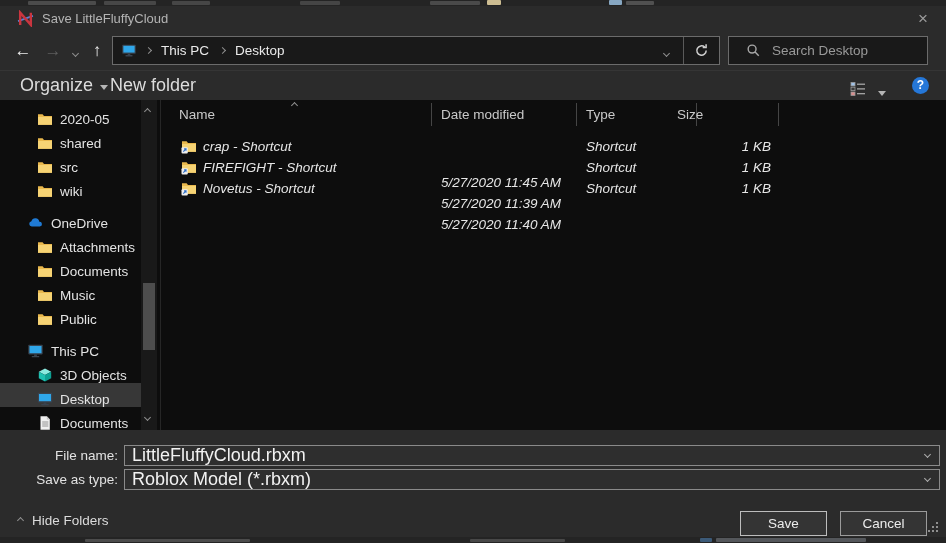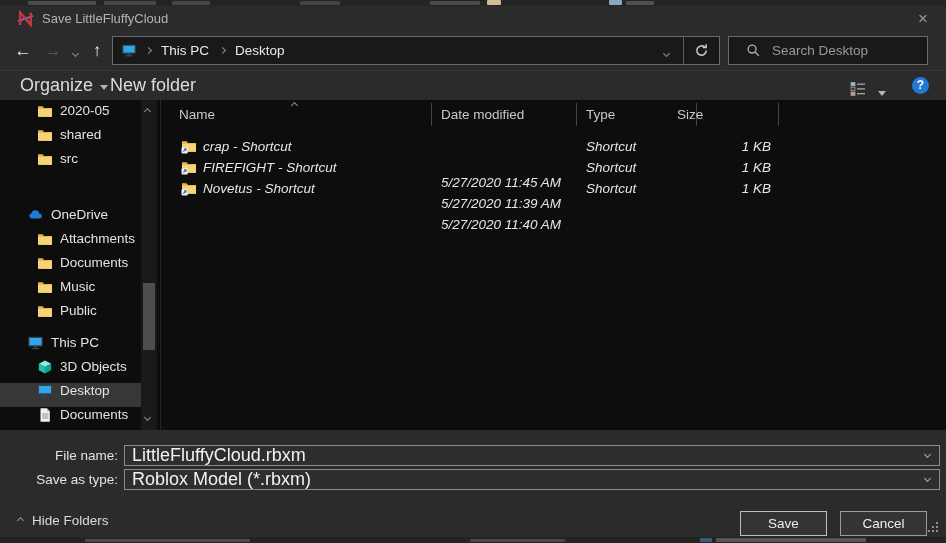--- a/index.html
+++ b/index.html
@@ -53,21 +53,21 @@
   .tb-item { position:absolute; top:0; height:30px; line-height:29px; font-size:18px; color:#dcdcdc; }
   .tri-down { display:inline-block; width:0; height:0; border-left:4px solid transparent;
               border-right:4px solid transparent; border-top:5px solid #b5b5b5; margin-left:7px; position:relative; top:-1px;}
   .help-btn { position:absolute; right:17px; top:6px; width:17px; height:17px; border-radius:50%;
               background:#2577d8; color:#fff; font-size:12px; font-weight:bold; text-align:center; line-height:17px; }
 
   
   .content { position:absolute; top:94px; left:0; right:0; height:330px; background:#0d0d0d; }
 
   .sidebar { position:absolute; left:0; top:0; width:160px; height:330px; overflow:hidden; }
-  .side-item { position:absolute; left:0; width:141px; height:24px; display:flex; align-items:flex-start; }
+  .side-item { position:absolute; left:0; width:141px; height:24px; display:flex; align-items:flex-end; }
   .side-item.selected { background:#373737; }
   .side-item .sicon { flex:0 0 auto; }
   .side-label { font-size:13.5px; color:#e3e3e3; margin-left:7px; white-space:nowrap; }
   .ind1 { padding-left:27px; }
   .ind2 { padding-left:37px; }
 
   .sscroll { position:absolute; left:141px; top:0; width:16px; height:330px; background:#191919; }
   .sscroll .thumb { position:absolute; left:2px; top:183px; width:12px; height:67px; background:#4d4d4d; }
   .sarrow { position:absolute; left:4px; }
 
@@ -240,20 +240,26 @@
             <use href="#sym-folder"></use>
           </svg>
         <span class="side-label">shared</span>
       </div>
       <div class="side-item ind2" style="top:51px">
         <svg class="sicon" width="16" height="16" viewBox="0 0 16 16">
             <use href="#sym-folder"></use>
           </svg>
         <span class="side-label">src</span>
       </div>
+      <div class="side-item ind2" style="top:75px">
+        <svg class="sicon" width="16" height="16" viewBox="0 0 16 16">
+            <use href="#sym-folder"></use>
+          </svg>
+        <span class="side-label">wiki</span>
+      </div>
       <div class="side-item ind1" style="top:107px">
         <svg class="sicon" width="17" height="16" viewBox="0 0 16 16">
             <use href="#sym-cloud"></use>
           </svg>
         <span class="side-label">OneDrive</span>
       </div>
       <div class="side-item ind2" style="top:131px">
         <svg class="sicon" width="16" height="16" viewBox="0 0 16 16">
             <use href="#sym-folder"></use>
           </svg>

